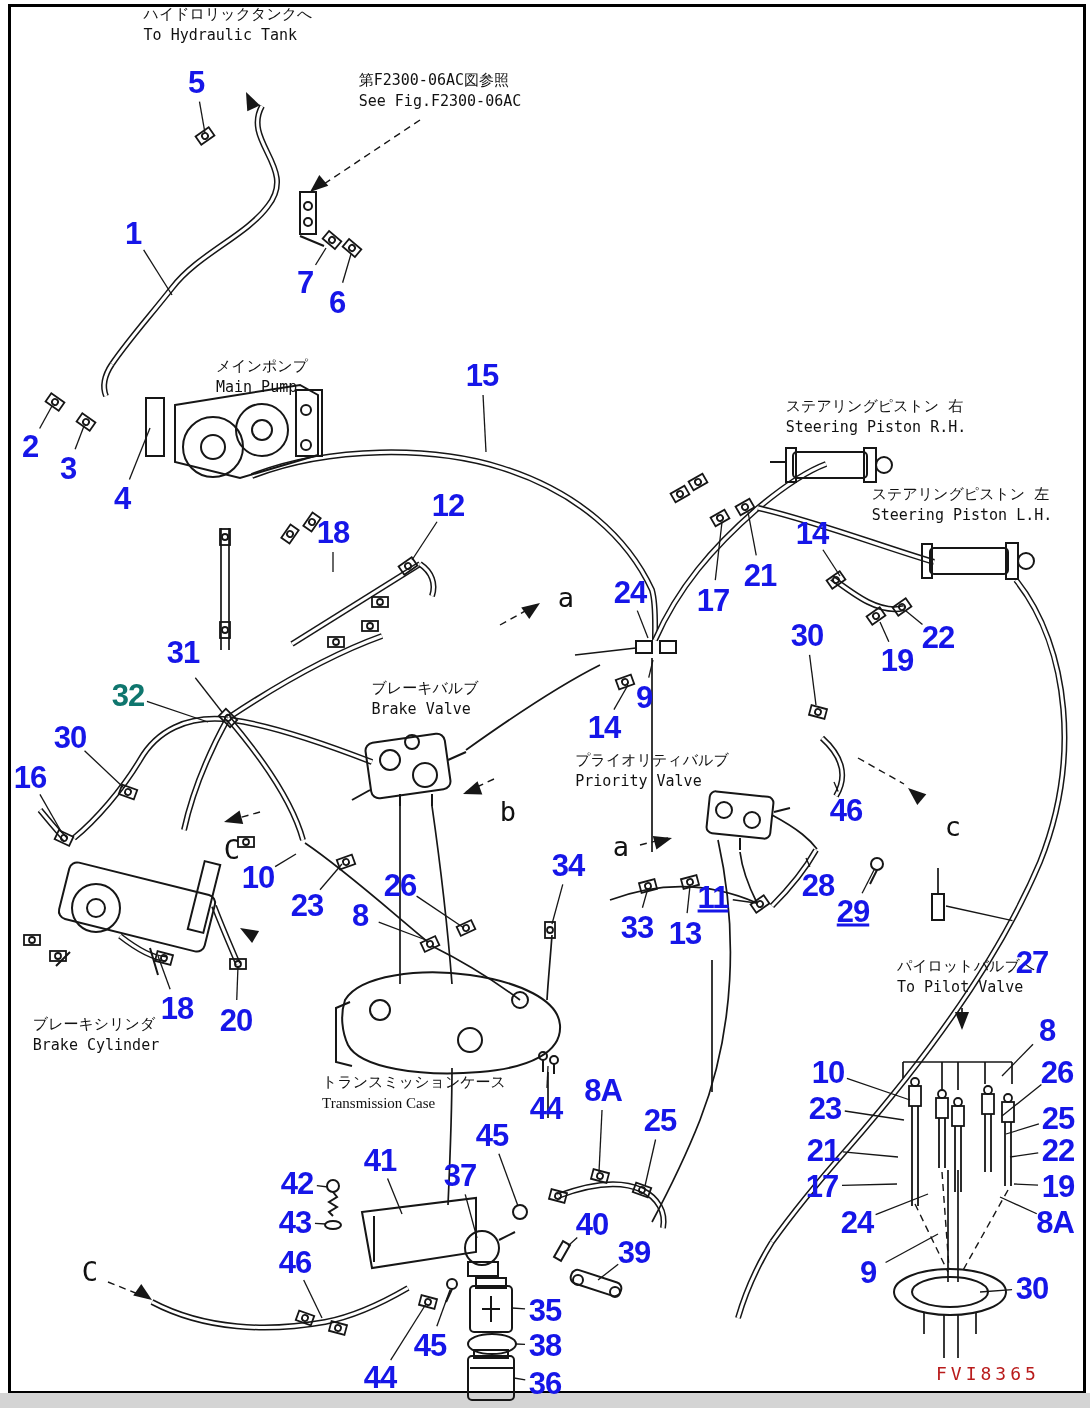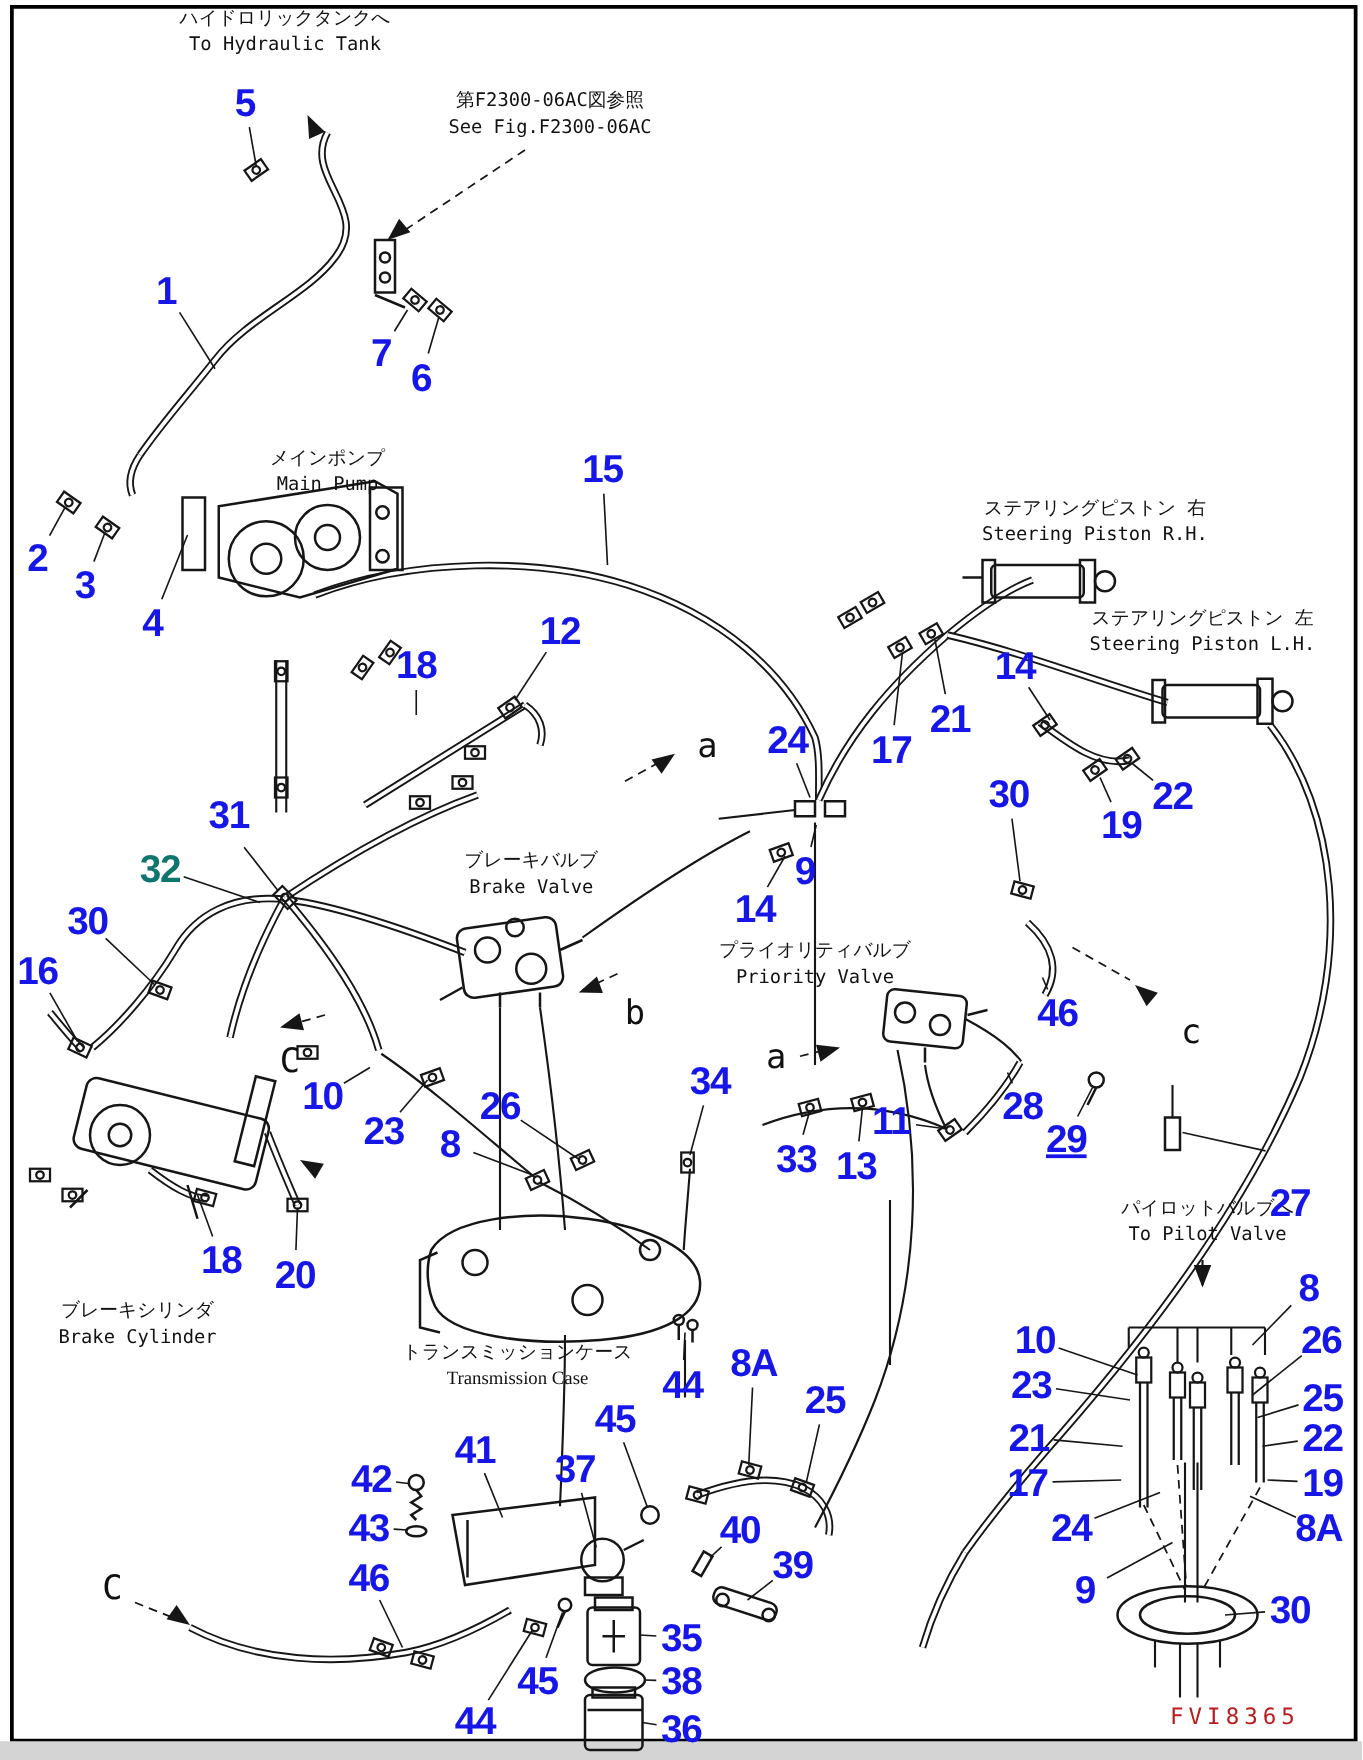--- a/index.html
+++ b/index.html
@@ -7,21 +7,21 @@
         font-family:"DejaVu Sans Mono", monospace;}
   #frame{position:absolute;left:8px;top:4px;width:1072px;height:1384px;border:3px solid #000;}
   #bottom-strip{position:absolute;left:0;top:1393px;width:1090px;height:15px;background:#d4d4d4;}
   svg{position:absolute;left:0;top:0;}
   .callout{position:absolute;transform:translate(-50%,-50%);
            font-family:"Liberation Sans",sans-serif;font-weight:bold;font-size:31px;
            letter-spacing:-1px;line-height:1;white-space:nowrap;z-index:5;}
   .letter{position:absolute;transform:translate(-50%,-50%);color:#111;
           font-size:27px;line-height:1;z-index:4;}
   .lbl{position:absolute;transform:translate(-50%,0);color:#111;font-size:15px;
-       line-height:21px;text-align:center;white-space:pre;z-index:4;}
+       line-height:21px;text-align:left;white-space:pre;z-index:4;}
   .code{position:absolute;left:936px;top:1363px;color:#b91c1c;font-size:18px;
         letter-spacing:4px;z-index:4;}
 </style>
 </head>
 <body>
 
 <div id="page">
   <div id="frame"></div>
   <div id="bottom-strip"></div>
 
@@ -529,21 +529,21 @@
       <div class="callout" style="left: 70px; top: 737px; color: rgb(22, 22, 232);">30</div>
       <div class="callout" style="left: 30px; top: 777px; color: rgb(22, 22, 232);">16</div>
       <div class="callout" style="left: 846px; top: 810px; color: rgb(22, 22, 232);">46</div>
       <div class="callout" style="left: 258px; top: 877px; color: rgb(22, 22, 232);">10</div>
       <div class="callout" style="left: 307px; top: 905px; color: rgb(22, 22, 232);">23</div>
       <div class="callout" style="left: 360px; top: 915px; color: rgb(22, 22, 232);">8</div>
       <div class="callout" style="left: 400px; top: 885px; color: rgb(22, 22, 232);">26</div>
       <div class="callout" style="left: 568px; top: 865px; color: rgb(22, 22, 232);">34</div>
       <div class="callout" style="left: 637px; top: 927px; color: rgb(22, 22, 232);">33</div>
       <div class="callout" style="left: 685px; top: 933px; color: rgb(22, 22, 232);">13</div>
-      <div class="callout" style="left: 713px; top: 897px; color: rgb(22, 22, 232);">11</div>
+      <div class="callout" style="left: 713px; top: 897px; color: rgb(22, 22, 232); text-decoration: underline;">11</div>
       <div class="callout" style="left: 818px; top: 885px; color: rgb(22, 22, 232);">28</div>
       <div class="callout" style="left: 853px; top: 911px; color: rgb(22, 22, 232); text-decoration: underline;">29</div>
       <div class="callout" style="left: 1032px; top: 925px; color: rgb(22, 22, 232); margin-top: 37px;">27</div>
       <div class="callout" style="left: 177px; top: 1008px; color: rgb(22, 22, 232);">18</div>
       <div class="callout" style="left: 236px; top: 1020px; color: rgb(22, 22, 232);">20</div>
       <div class="callout" style="left: 546px; top: 1108px; color: rgb(22, 22, 232);">44</div>
       <div class="callout" style="left: 603px; top: 1090px; color: rgb(22, 22, 232);">8A</div>
       <div class="callout" style="left: 492px; top: 1135px; color: rgb(22, 22, 232);">45</div>
       <div class="callout" style="left: 660px; top: 1120px; color: rgb(22, 22, 232);">25</div>
       <div class="callout" style="left: 297px; top: 1183px; color: rgb(22, 22, 232);">42</div>
@@ -577,18 +577,18 @@
       <div class="letter" style="left: 232px; top: 849px;">C</div>
       <div class="letter" style="left: 953px; top: 826px;">c</div>
       <div class="letter" style="left: 90px; top: 1271px;">C</div>
       <div class="lbl" style="left: 228px; top: 4px;"><div>ハイドロリックタンクへ</div><div>To Hydraulic Tank</div></div>
       <div class="lbl" style="left: 440px; top: 70px;"><div>第F2300-06AC図参照</div><div>See Fig.F2300-06AC</div></div>
       <div class="lbl" style="left: 262px; top: 356px;"><div>メインポンプ</div><div>Main Pump</div></div>
       <div class="lbl" style="left: 840px; top: 396px; margin-left: 36px;"><div>ステアリングピストン 右</div><div>Steering Piston R.H.</div></div>
       <div class="lbl" style="left: 962px; top: 484px;"><div>ステアリングピストン 左</div><div>Steering Piston L.H.</div></div>
       <div class="lbl" style="left: 425px; top: 678px;"><div>ブレーキバルブ</div><div>Brake Valve</div></div>
       <div class="lbl" style="left: 652px; top: 750px;"><div>プライオリティバルブ</div><div>Priority Valve</div></div>
-      <div class="lbl" style="left: 96px; top: 1038px; margin-left: 14px;"><div>ブレーキシリンダ</div><div>Brake Cylinder</div></div>
+      <div class="lbl" style="left: 96px; top: 1014px;"><div>ブレーキシリンダ</div><div>Brake Cylinder</div></div>
       <div class="lbl" style="left: 414px; top: 1072px; font-family: Liberation Serif, serif;"><div>トランスミッションケース</div><div>Transmission Case</div></div>
       <div class="lbl" style="left: 966px; top: 956px;"><div>パイロットバルブへ</div><div>To Pilot Valve</div></div>
     </div>
   <div class="code">FVI8365</div>
 </div>
 
 </body></html>

